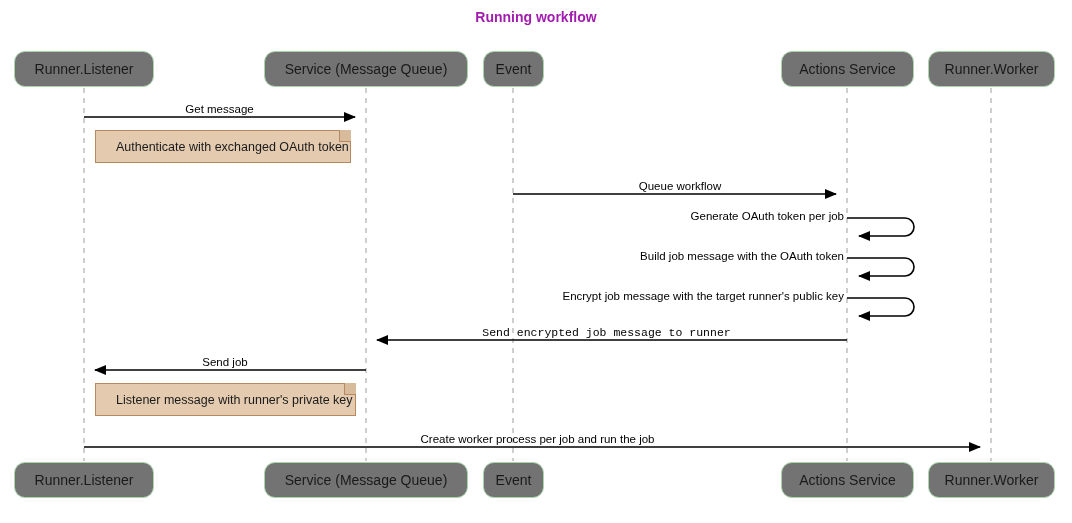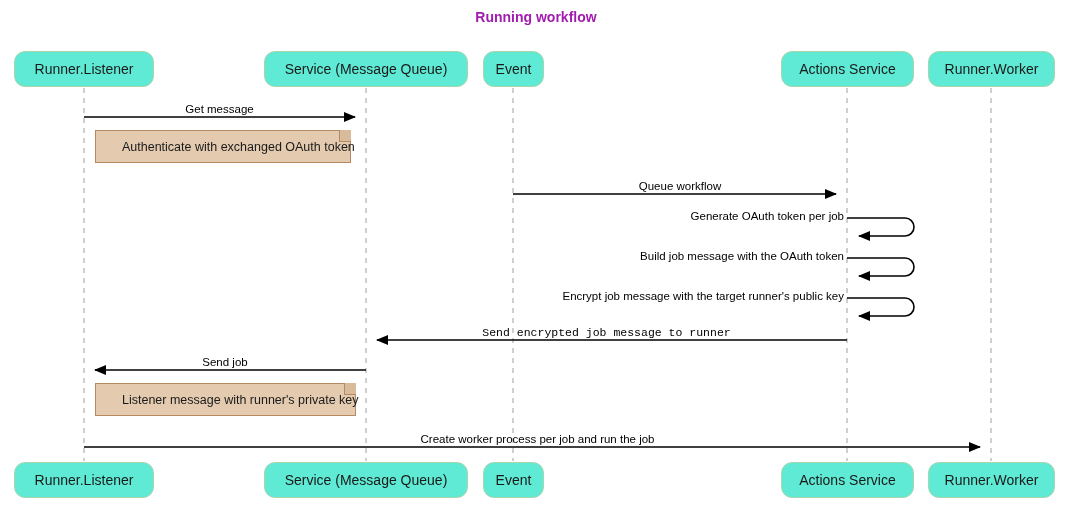--- a/index.html
+++ b/index.html
@@ -8,30 +8,30 @@
     font-family:"Liberation Sans","DejaVu Sans",sans-serif;
     position:relative;overflow:hidden;
   }
   #canvas{position:absolute;left:0;top:0;width:1072px;height:523px;}
   .title{
     position:absolute;left:0;top:9px;width:1072px;text-align:center;
     font-size:14px;font-weight:bold;color:#a21caf;
   }
   .participant{
     position:absolute;box-sizing:border-box;
-    background:#5eead4;border:1px solid #a9d5a9;border-radius:11px;
+    background:#737373;border:1px solid #a9d5a9;border-radius:11px;
     display:flex;align-items:center;justify-content:center;
     font-size:14px;color:#1a1a1a;white-space:nowrap;
   }
   .note{
     position:absolute;box-sizing:border-box;
     background:#e4cbb0;border:1px solid #b58a62;
     display:flex;align-items:center;
     font-size:12.5px;color:#1a1a1a;white-space:nowrap;
-    padding-left:26px;
+    padding-left:20px;
   }
   .note .dogear{
     position:absolute;right:-1px;top:-1px;width:11px;height:11px;
     background:#d8bb9a;
     border-left:1px solid #b58a62;border-bottom:1px solid #b58a62;
   }
   .msglabel{
     position:absolute;font-size:11.5px;color:#000;white-space:nowrap;
     line-height:13px;
   }

